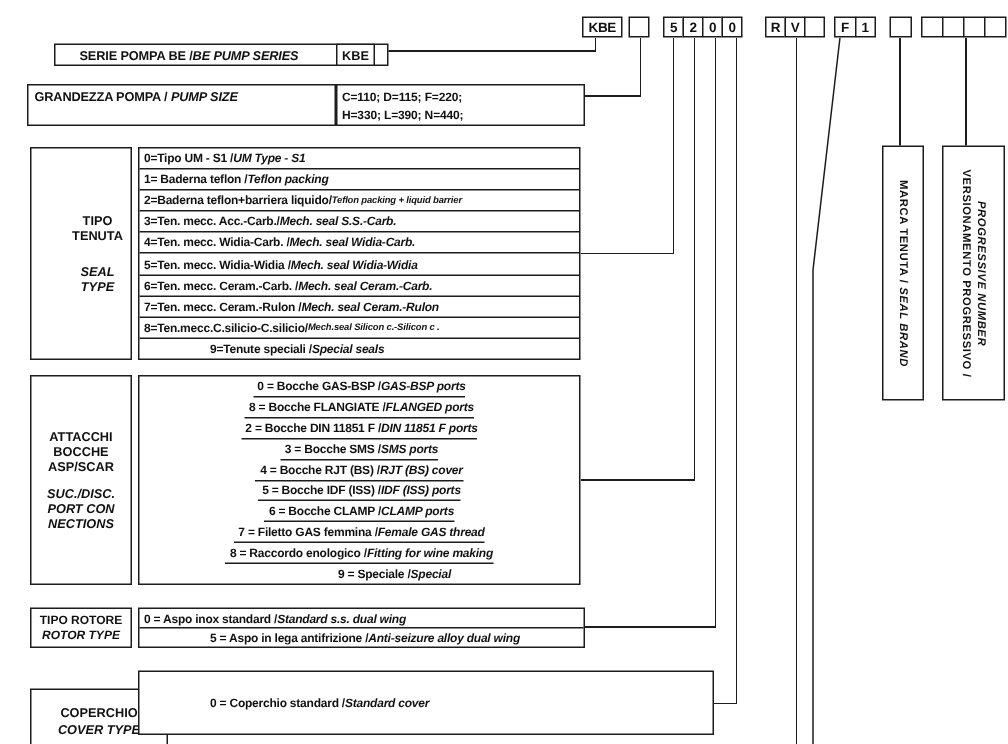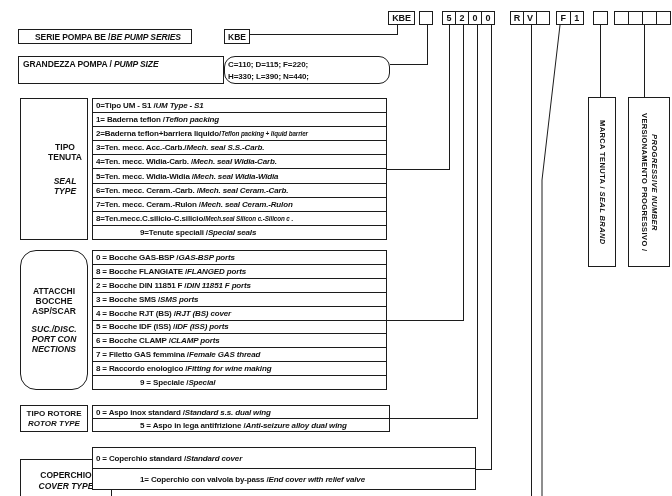--- a/index.html
+++ b/index.html
@@ -14,21 +14,21 @@
   .en{font-style:italic;}
   .val{display:flex;align-items:center;justify-content:center;font-size:8.5px;font-weight:bold;}
   .val-lines{display:block;padding:2px 0 0 3px;font-size:8px;font-weight:bold;line-height:12px;
              white-space:nowrap;letter-spacing:-0.1px;}
 
   .col-label{position:absolute;box-sizing:border-box;border:1px solid #1c1c1c;background:#fff;
              display:flex;flex-direction:column;justify-content:center;align-items:center;
              text-align:center;font-weight:bold;font-size:8.5px;line-height:1.18;padding:2px;}
   .col-label .tit{display:block;}
   .col-label .ten{display:block;font-style:italic;}
-  .gap-lg{gap:13px;padding-left:24px;} .gap-md{gap:7px;border-radius:16px;} .gap-sm{gap:1px;}
+  .gap-lg{gap:13px;padding-left:24px;} .gap-md{gap:7px;} .gap-sm{gap:1px;}
   .wrapnarrow{max-width:50px;}
   .brk{word-break:break-all;}
   .nowrap{white-space:nowrap;}
 
   .rows{position:absolute;box-sizing:border-box;border:1px solid #1c1c1c;background:#fff;
         display:flex;flex-direction:column;}
   .row{flex:1;border-bottom:1px solid #1c1c1c;display:flex;align-items:center;
        padding-left:3px;font-size:8px;font-weight:bold;white-space:nowrap;letter-spacing:-0.15px;}
   .row:last-child{border-bottom:none;margin-left:44px;}
   .row .i{font-style:italic;}
@@ -61,30 +61,30 @@
       <polyline points="491,25 491,469 421,469"></polyline>
       <polyline points="531,25 531,496"></polyline>
       <polyline points="600,25 600,97"></polyline>
       <polyline points="644,25 644,97"></polyline>
     </g>
     <g stroke="#1c1c1c" stroke-width="1" fill="none">
       <polyline points="560,25 542,180 542,496"></polyline>
     </g>
   </svg>
 
-  <div class="box lbl" style="left:18px;top:29px;width:174px;height:15px;padding-left:16px;">
+  <div class="box lbl" style="left:36px;top:29px;width:223px;height:15px;padding-left:16px;">
     <span>SERIE POMPA BE / </span>
       <span class="en">BE PUMP SERIES</span>
   </div>
   <div class="box val" style="left:224px;top:29px;width:26px;height:15px;">KBE</div>
 
   <div class="box lbl lbl-top" style="left:18px;top:56px;width:206px;height:28px;">
     <span>GRANDEZZA POMPA / </span><span class="en">PUMP SIZE</span>
   </div>
-  <div class="box val-lines" style="left:224px;top:56px;width:166px;height:28px;border-radius:11px;">
+  <div class="box val-lines" style="left:224px;top:56px;width:166px;height:28px;">
     <div>C=110; D=115; F=220;</div>
     <div>H=330; L=390; N=440;</div>
   </div>
 
   <div class="col-label gap-lg" style="left:20px;top:98px;width:68px;height:142px;">
     <span class="tit wrapnarrow">TIPO TENUTA</span>
     <span class="ten wrapnarrow">SEAL TYPE</span>
   </div>
   <div class="rows" id="seal-rows" style="left:92px;top:98px;width:295px;height:142px;">
       <div class="row">
@@ -126,21 +126,21 @@
       <div class="row">
         <span class="p">9=Tenute speciali / </span>
         <span class="i">Special seals</span>
       </div>
     </div>
 
   <div class="col-label gap-md" style="left:20px;top:250px;width:68px;height:140px;">
     <span class="tit wrapnarrow">ATTACCHI BOCCHE ASP/SCAR</span>
     <span class="ten wrapnarrow brk">SUC./DISC. PORT CONNECTIONS</span>
   </div>
-  <div class="rows" id="ports-rows" style="left:92px;top:250px;width:295px;height:140px;">
+  <div class="rows" id="ports-rows" style="left:92px;top:250px;width:295px;height:140px;align-items:center;">
       <div class="row">
         <span class="p">0 = Bocche GAS-BSP / </span>
         <span class="i">GAS-BSP ports</span>
       </div>
       <div class="row">
         <span class="p">8 = Bocche FLANGIATE / </span>
         <span class="i">FLANGED ports</span>
       </div>
       <div class="row">
         <span class="p">2 = Bocche DIN 11851 F / </span>
@@ -192,24 +192,20 @@
     </div>
 
   <div class="col-label gap-sm" style="left:20px;top:447px;width:92px;height:43px;margin-top:12px;">
     <span class="tit nowrap">COPERCHIO</span>
     <span class="ten nowrap">COVER TYPE</span>
   </div>
   <div class="rows" id="cover-rows" style="left:92px;top:447px;width:384px;height:43px;">
       <div class="row">
         <span class="p">0 = Coperchio standard / </span>
         <span class="i">Standard cover</span>
-      </div>
-      <div class="row">
-        <span class="p">1= Coperchio con valvola by-pass / </span>
-        <span class="i">End cover with relief valve</span>
       </div>
     </div>
 
   <div class="vbox" style="left:588px;top:97px;width:28px;height:170px;">
     <div class="vtext">
       <span>MARCA TENUTA / </span><span class="en">SEAL BRAND</span>
     </div>
   </div>
   <div class="vbox" style="left:628px;top:97px;width:42px;height:170px;">
     <div class="vtext">

